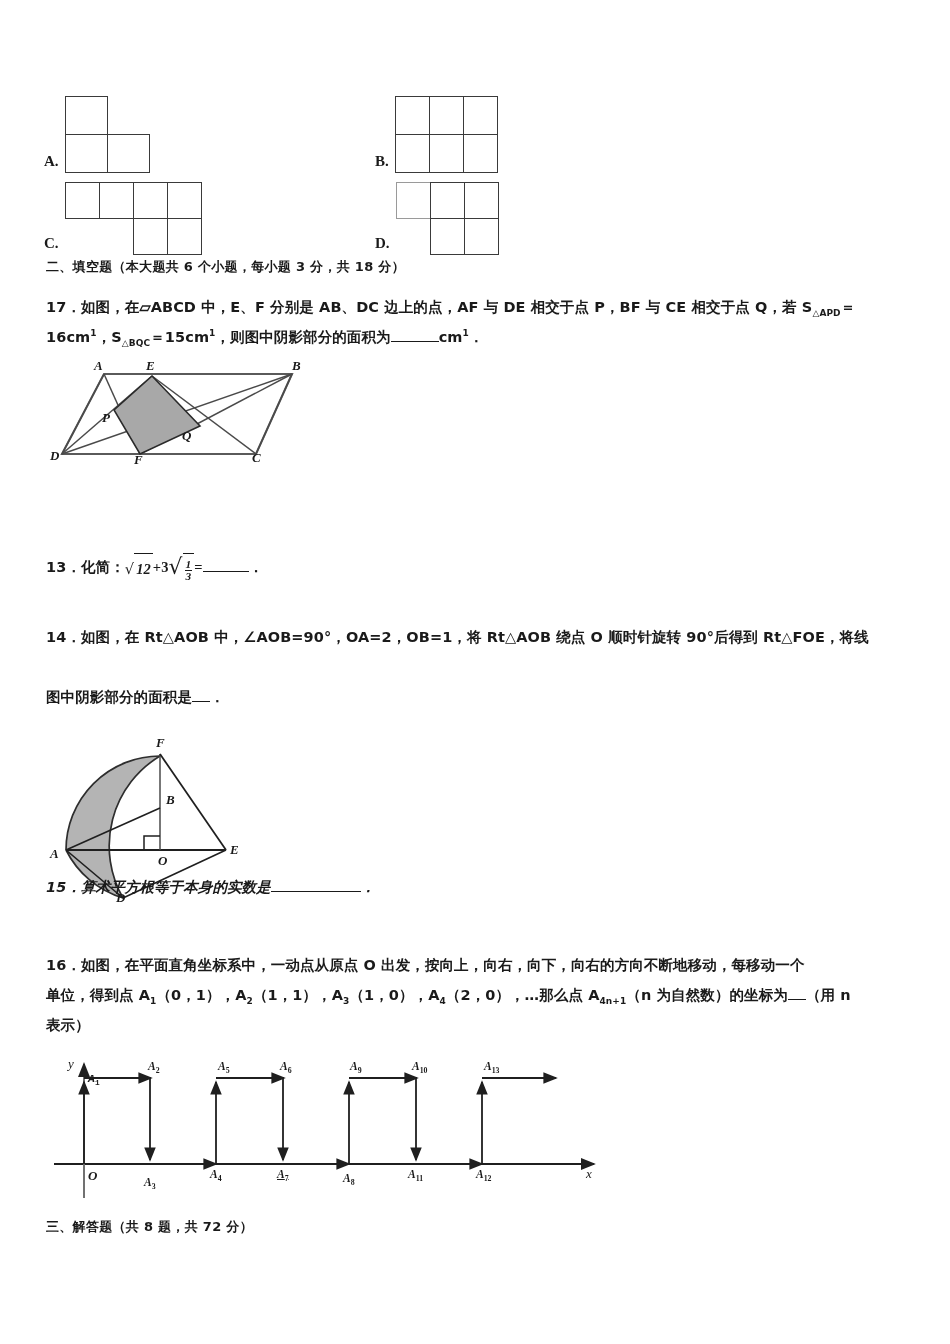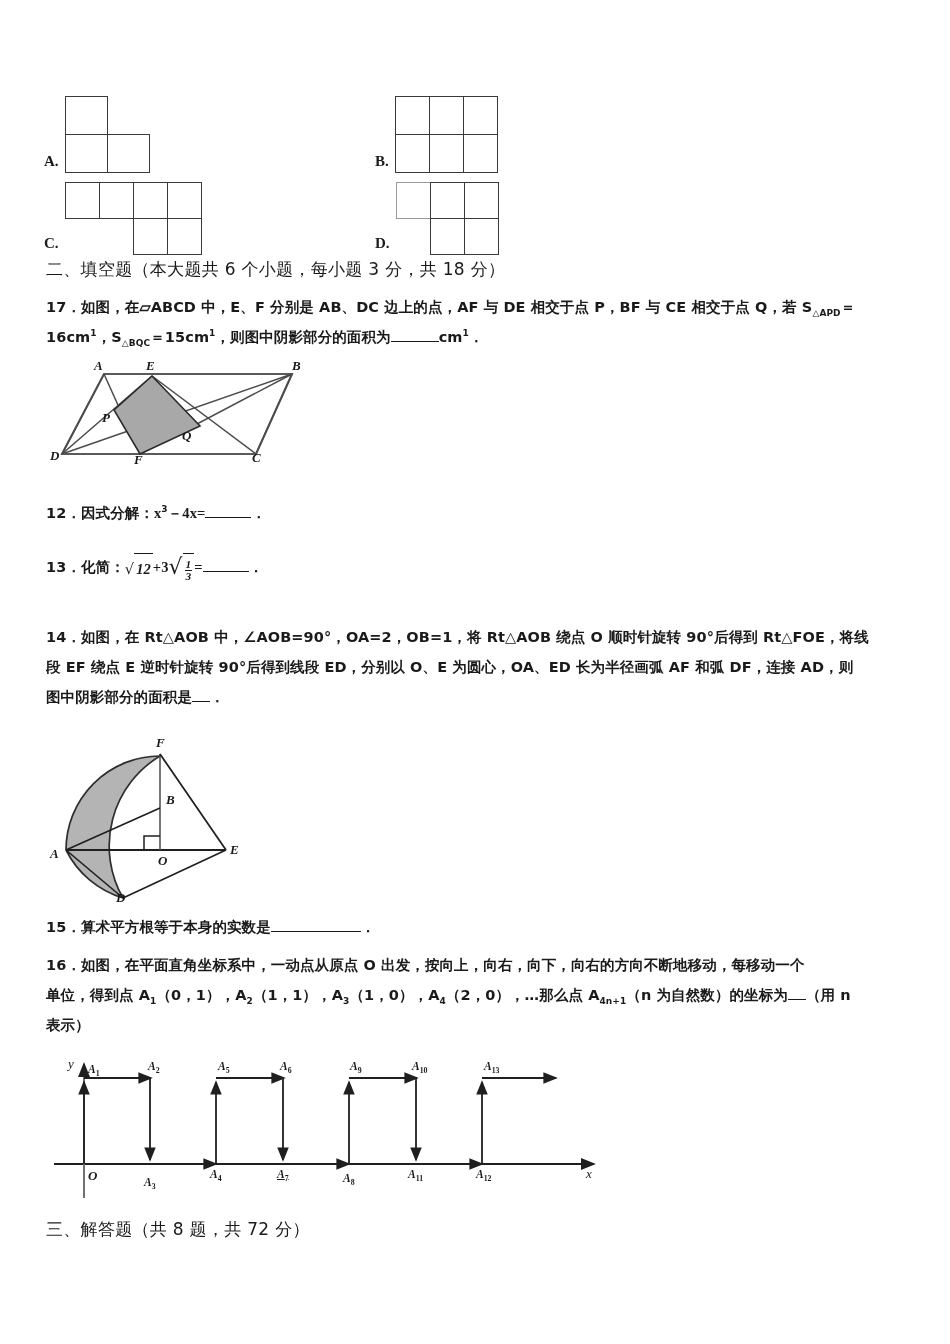--- a/index.html
+++ b/index.html
@@ -54,22 +54,22 @@
   }
   .cell.faint {
     border-color: #9a9a9a;
     border-width: 1.4px;
   }
 
   
   .sec-head {
     position: absolute;
     font-family: "DejaVu Sans", "Liberation Sans", sans-serif;
-    font-weight: normal;
-    font-size: 17px;
+    font-weight: bold;
+    font-size: 13px;
     letter-spacing: 0.3px;
     white-space: nowrap;
   }
   .qtext {
     position: absolute;
     font-family: "DejaVu Sans", "Liberation Sans", sans-serif;
     font-weight: bold;
     font-size: 14.5px;
     line-height: 30px;
     letter-spacing: 0.1px;
@@ -212,31 +212,28 @@
     <span class="fig-label" style="left:42px;  top:-2px;">A</span>
     <span class="fig-label" style="left:94px;  top:-2px;">E</span>
     <span class="fig-label" style="left:240px; top:-2px;">B</span>
     <span class="fig-label" style="left:-2px;  top:88px;">D</span>
     <span class="fig-label" style="left:82px;  top:92px;">F</span>
     <span class="fig-label" style="left:200px; top:90px;">C</span>
     <span class="fig-label" style="left:50px;  top:50px;">P</span>
     <span class="fig-label" style="left:130px; top:68px;">Q</span>
   </div>
 
-  <div class="qtext" style="left:46px; top:498px;">
-    <span>12．</span><span>因式分解：</span><span class="math-serif">x</span><sup>3</sup><span class="math-serif">－4x=</span><span class="blank" style="width:46px;"></span><span>．</span>
-  </div>
 
   <div class="qtext" style="left:46px; top:552px;">
     <span>13．</span><span>化简：</span><span class="radical"><span class="rad-sign">√</span><span class="rad-body">12</span></span><span class="math-serif">+3</span><span class="radical"><span class="rad-sign" style="font-size:1.5em;">√</span><span class="rad-body"><span class="frac"><span class="num">1</span><span class="den">3</span></span></span></span><span class="math-serif">=</span><span class="blank" style="width:46px;"></span><span>．</span>
   </div>
 
   <div class="qtext w-full" style="left:46px; top:622px;">
     <span>14．</span><span>如图，在 Rt△AOB 中，∠AOB=90°，OA=2，OB=1，将 Rt△AOB 绕点 O 顺时针旋转 90°后得到 Rt△FOE，将线</span><br>
-    <span>段 EF 绕点 E 逆时针旋转 90°后得到线段 ED，分别以 O、E 为圆心，OA、ED 长为半径画弧 AF 和弧 DF，连接 AD，则</span><br>
+    <br>
     <span>图中阴影部分的面积是</span><span class="blank" style="width:18px;"></span><span>．</span>
   </div>
 
   <div class="figure" style="left:48px; top:730px; width:200px; height:172px;">
     <svg width="200" height="172" viewBox="0 0 200 172">
 
       <path d="M 18,120 A 94,94 0 0 1 112,26 A 105,105 0 0 0 75,168 A 94,94 0 0 1 18,120 Z" fill="#b4b4b4" stroke="none"></path>
 
       <path d="M 18,120 A 94,94 0 0 1 112,26" fill="none" stroke="#2e2e2e" stroke-width="1.7"></path>
 
@@ -254,21 +251,21 @@
       <polyline points="96,120 96,106 112,106" fill="none" stroke="#1f1f1f" stroke-width="1.5"></polyline>
     </svg>
     <span class="fig-label" style="left:108px; top:5px;">F</span>
     <span class="fig-label" style="left:118px; top:62px;">B</span>
     <span class="fig-label" style="left:2px;   top:116px;">A</span>
     <span class="fig-label" style="left:110px; top:123px;">O</span>
     <span class="fig-label" style="left:182px; top:112px;">E</span>
     <span class="fig-label" style="left:68px;  top:160px;">D</span>
   </div>
 
-  <div class="qtext" style="left:46px; top:912px;">
+  <div class="qtext" style="left:46px; top:872px;font-style:italic;">
     <span>15．</span><span>算术平方根等于本身的实数是</span><span class="blank" style="width:90px;"></span><span>．</span>
   </div>
 
   <div class="qtext w-full" style="left:46px; top:950px;">
     <span>16．</span><span>如图，在平面直角坐标系中，一动点从原点 O 出发，按向上，向右，向下，向右的方向不断地移动，每移动一个</span><br>
     <span>单位，得到点 A</span><sub>1</sub><span>（0，1），A</span><sub>2</sub><span>（1，1），A</span><sub>3</sub><span>（1，0），A</span><sub>4</sub><span>（2，0），…那么点 A</span><sub>4n+1</sub><span>（n 为自然数）的坐标为</span><span class="blank" style="width:18px;"></span><span>（用 n</span><br>
     <span>表示）</span>
   </div>
 
   <div class="figure" style="left:46px; top:1052px; width:560px; height:150px;">
@@ -300,21 +297,21 @@
 
       <line x1="436" y1="112" x2="436" y2="30" stroke="#1f1f1f" stroke-width="1.8" marker-end="url(#ah)"></line>
       <line x1="436" y1="26" x2="510" y2="26" stroke="#1f1f1f" stroke-width="1.8" marker-end="url(#ah)"></line>
     </svg>
     
     <span class="fig-label axis" style="left:22px; top:4px;">y</span>
     <span class="fig-label axis" style="left:540px; top:114px;">x</span>
     <span class="fig-label" style="left:42px; top:116px;">O</span>
 
     
-    <span class="fig-label small" style="left:42px;  top:11px;"><span>A</span><sub>1</sub></span>
+    <span class="fig-label small" style="left:42px;  top:20px;font-family:Liberation Mono, monospace;"><span>A</span><sub>1</sub></span>
     <span class="fig-label small" style="left:102px; top:8px;"><span>A</span><sub>2</sub></span>
     <span class="fig-label small" style="left:172px; top:8px;"><span>A</span><sub>5</sub></span>
     <span class="fig-label small" style="left:234px; top:8px;"><span>A</span><sub>6</sub></span>
     <span class="fig-label small" style="left:304px; top:8px;"><span>A</span><sub>9</sub></span>
     <span class="fig-label small" style="left:366px; top:8px;"><span>A</span><sub>10</sub></span>
     <span class="fig-label small" style="left:438px; top:8px;"><span>A</span><sub>13</sub></span>
 
     
     <span class="fig-label small" style="left:98px;  top:124px;"><span>A</span><sub>3</sub></span>
     <span class="fig-label small" style="left:164px; top:116px;font-family:Liberation Serif, serif;"><span>A</span><sub>4</sub></span>

